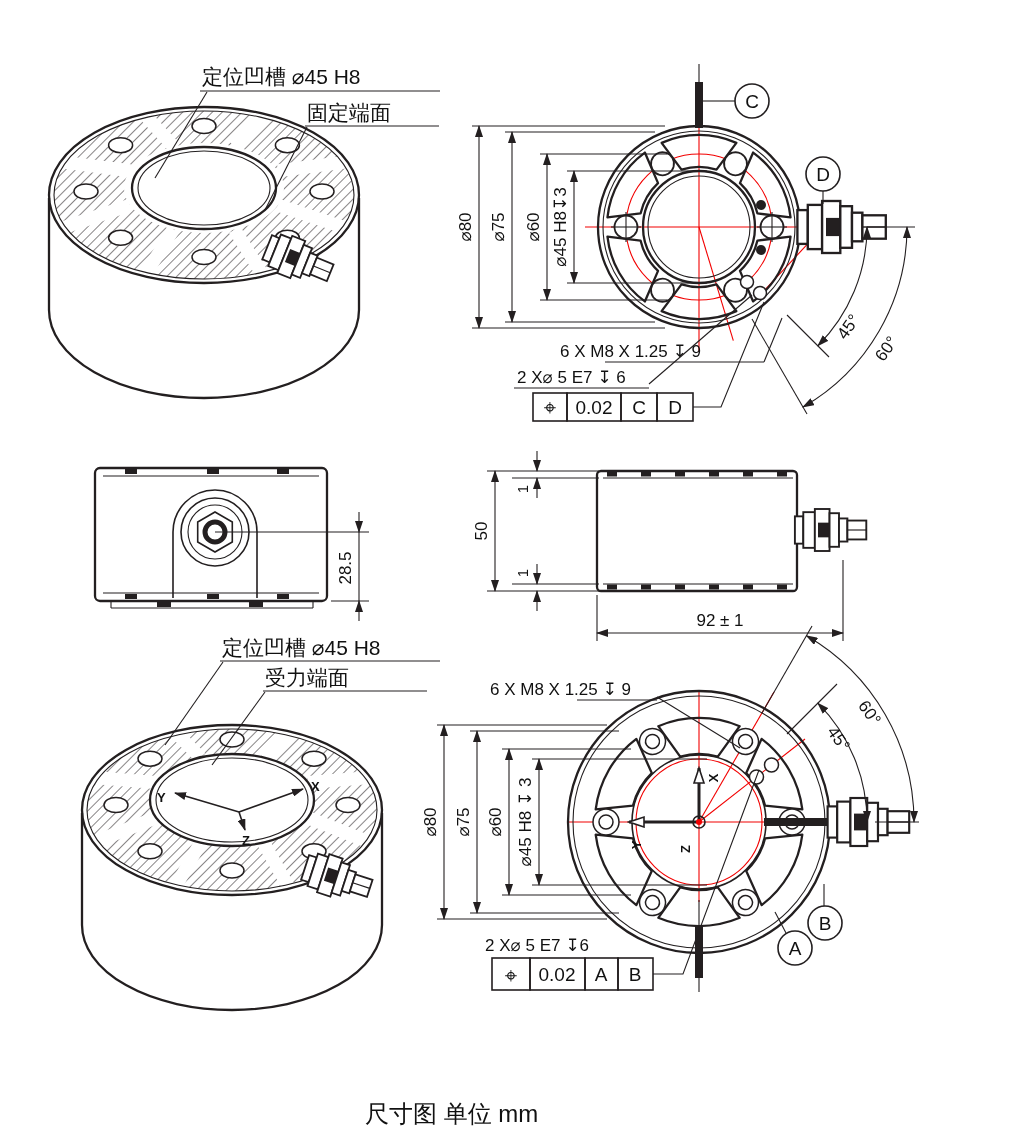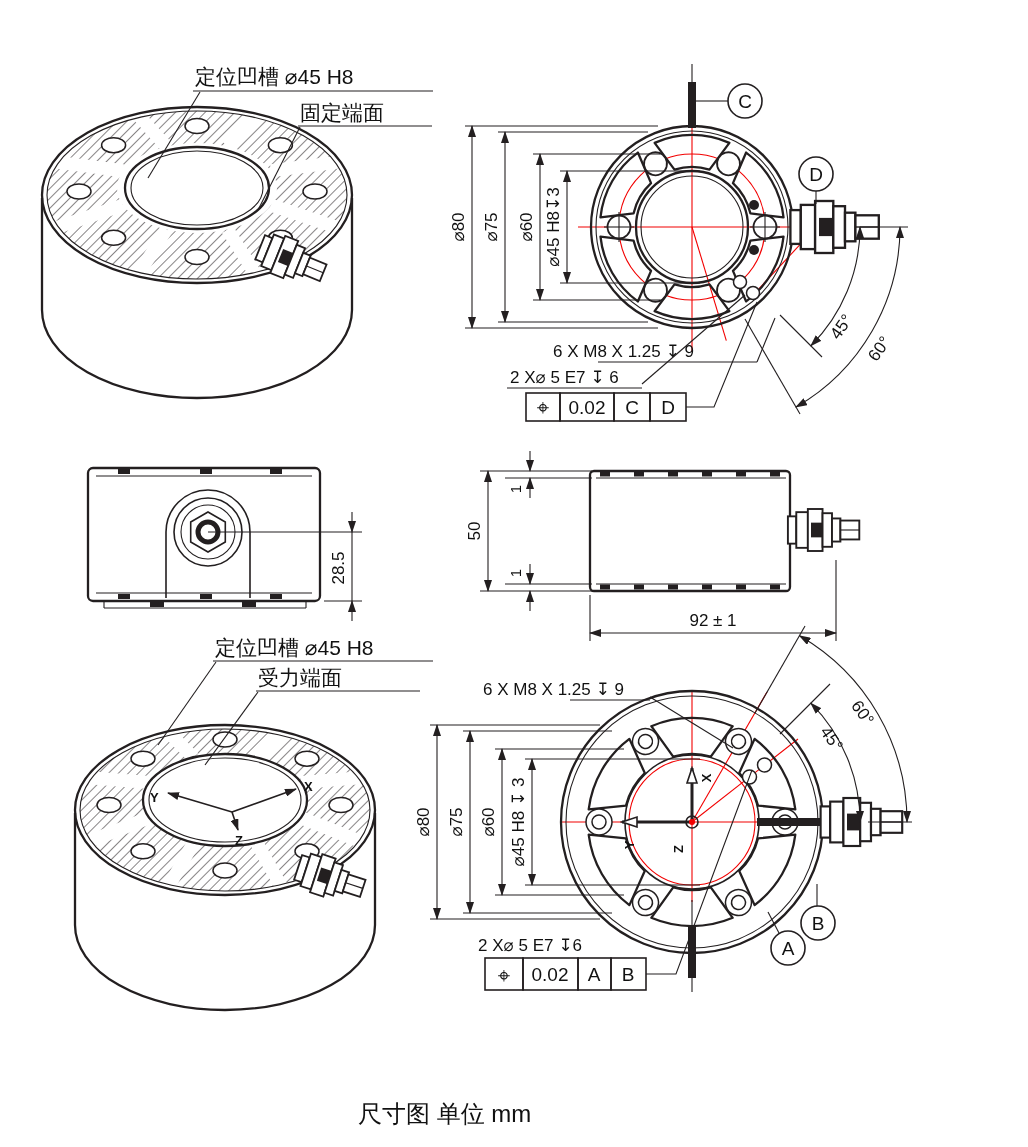--- a/index.html
+++ b/index.html
@@ -1,16 +1,16 @@
 <!DOCTYPE html>
 <html><head>
 <meta charset="utf-8">
 <style>
   html,body{margin:0;padding:0;background:#ffffff;}
-  .page{position:relative;width:912px;height:1147px;background:#ffffff;overflow:hidden;}
+  .page{position:relative;width:912px;height:1147px;background:#ffffff;overflow:hidden;margin-left:7px;}
   svg{display:block;}
   .s1{stroke:#231f20;stroke-width:1.1;fill:none;}
   .s15{stroke:#231f20;stroke-width:1.6;fill:none;}
   .s2{stroke:#231f20;stroke-width:2.3;fill:none;stroke-linejoin:round;}
   .red1{stroke:#f20000;stroke-width:1.1;fill:none;}
   .wgap{stroke:#ffffff;stroke-width:13;fill:none;}
   .holeW{fill:#ffffff;stroke:#231f20;stroke-width:1.5;}
   .holeW2{fill:#ffffff;stroke:#231f20;stroke-width:1.8;}
   .fillB{fill:#231f20;stroke:none;}
   .fillW{fill:#ffffff;stroke:#231f20;stroke-width:1.8;}

